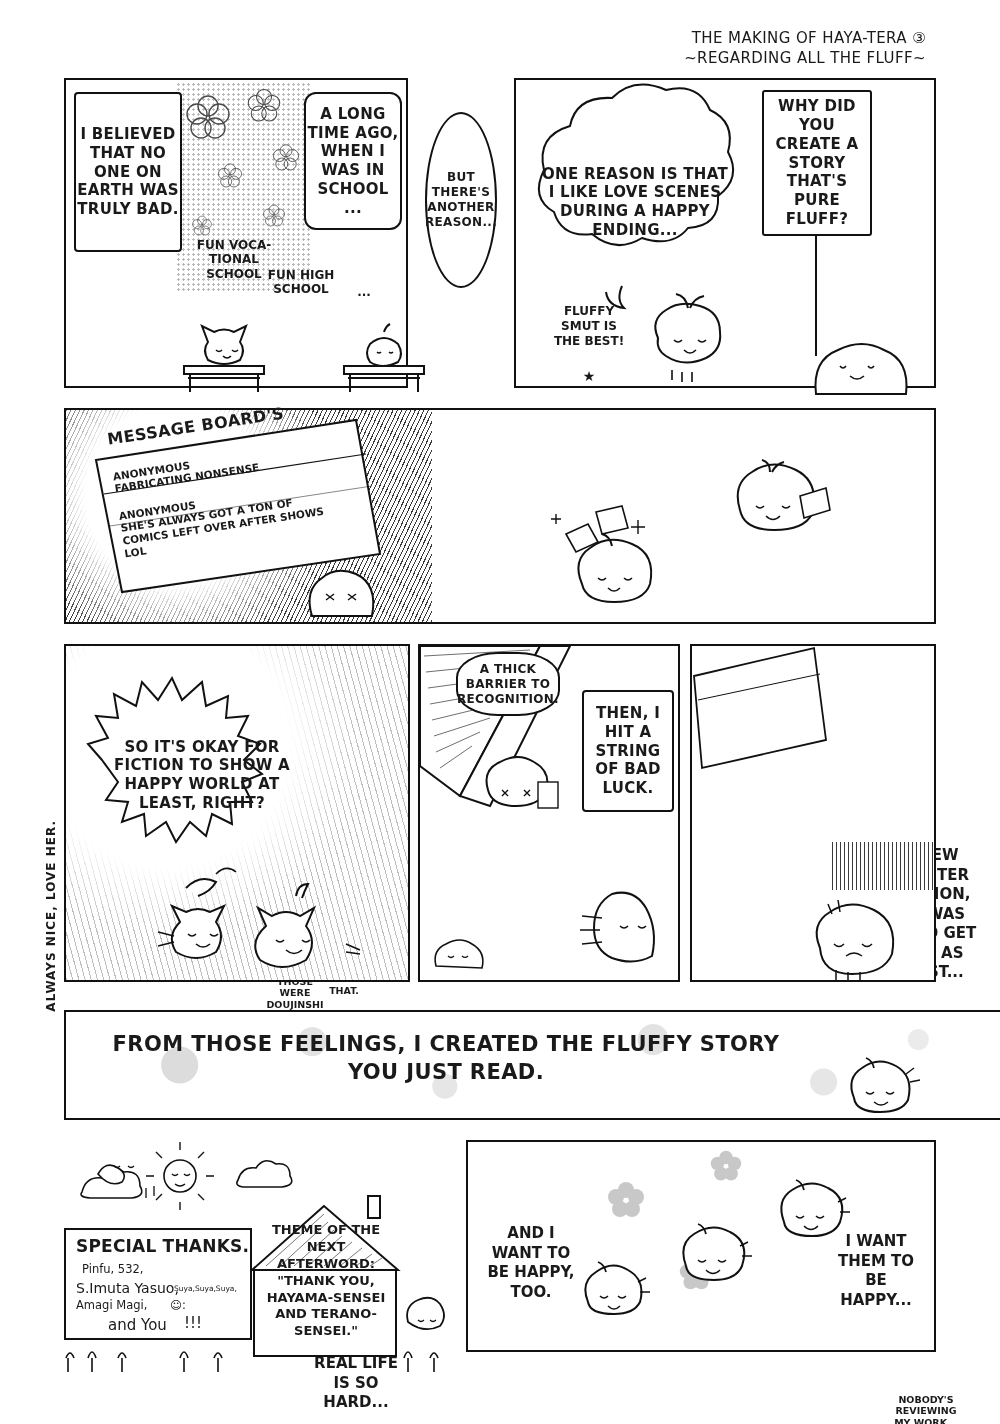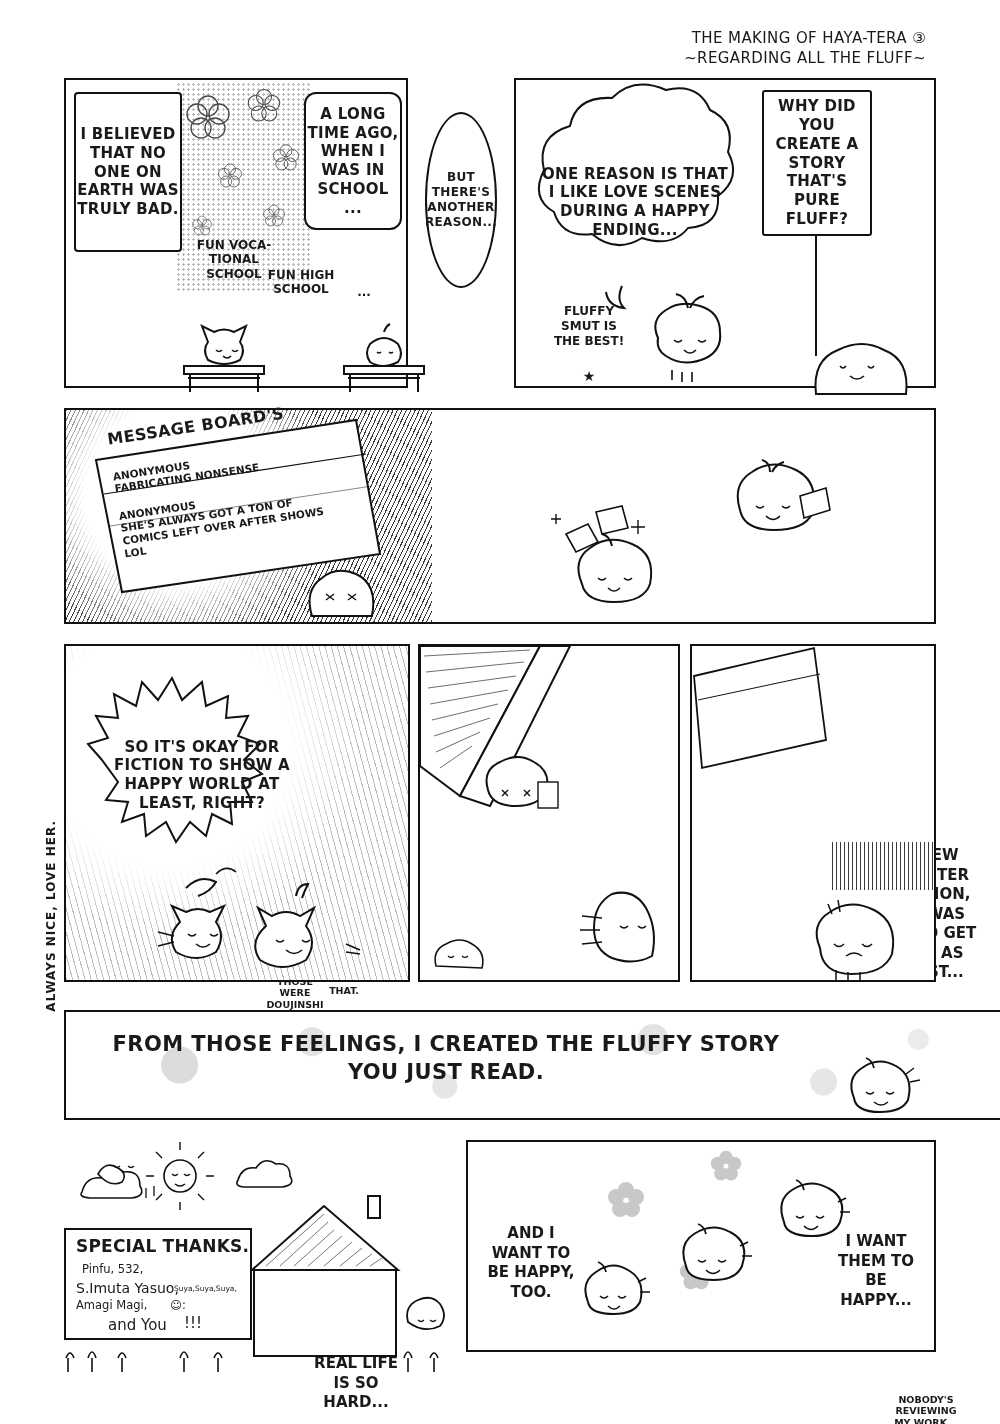--- a/index.html
+++ b/index.html
@@ -284,31 +284,37 @@
           <path d="M6 26 L104 16"></path>
           <path d="M8 42 L96 30"></path>
         <path d="M10 58 L88 44"></path>
           <path d="M12 74 L78 58"></path>
           <path d="M14 90 L70 72"></path>
         <path d="M16 106 L60 86"></path>
           <path d="M20 122 L52 100"></path>
       </g>
       <path d="M120 0 L150 0 L70 160 L40 150 Z" fill="#fff" stroke="#111" stroke-width="2"></path>
     </svg>
+    <div class="rect-bub" style="left:36px;top:6px;width:104px;height:64px;border-radius:40%;">
+      <div class="txt sm">A THICK BARRIER TO RECOGNITION.</div>
+    </div>
     <div class="plain" style="left:468px;top:748px;width:76px;font-size:9.5px;line-height:1.2;">NOBODY'S REVIEWING MY WORK...</div>
 
     <svg style="position:absolute;left:52px;top:100px;" width="110" height="80" viewBox="0 0 110 80">
       <path d="M16 44 q-6 -20 12 -28 q18 -10 34 0 q18 10 12 30 q-8 14 -30 14 q-24 0 -28 -16 Z" fill="#fff" stroke="#111" stroke-width="2"></path>
       <g stroke="#111" stroke-width="1.4" fill="none">
         <path d="M30 44 l6 6 M36 44 l-6 6"></path>
           <path d="M52 44 l6 6 M58 44 l-6 6"></path>
       </g>
       <rect x="66" y="36" width="20" height="26" fill="#fff" stroke="#111" stroke-width="1.4"></rect>
     </svg>
 
+    <div class="rect-bub" style="left:162px;top:44px;width:92px;height:122px;border-radius:4px;">
+      <div class="txt">THEN, I HIT A STRING OF BAD LUCK.</div>
+    </div>
 
     <svg style="position:absolute;left:10px;top:280px;" width="60" height="56" viewBox="0 0 60 56">
       <path d="M6 40 q-4 -16 10 -22 q14 -8 26 0 q14 8 10 24 Z" fill="#fff" stroke="#111" stroke-width="1.6"></path>
       <g stroke="#111" stroke-width="1.2" fill="none">
           <path d="M18 30 q3 3 6 0"></path>
           <path d="M32 30 q3 3 6 0"></path>
         </g>
     </svg>
 
     <svg style="position:absolute;left:158px;top:240px;" width="100" height="90" viewBox="0 0 100 90">
@@ -412,20 +418,21 @@
 
     <g fill="#fff" stroke="#111" stroke-width="1.8">
       <path d="M346 186 q-4 -16 10 -22 q14 -6 22 4 q8 12 0 22 q-16 8 -32 -4 Z"></path>
     </g>
     <g stroke="#111" stroke-width="1.2" fill="none">
       <path d="M356 184 q3 3 6 0"></path>
         <path d="M368 184 q3 3 6 0"></path>
     </g>
   </svg>
 
+  <div style="position:absolute;left:258px;top:1222px;width:136px;text-align:center;font-size:13px;font-weight:600;line-height:1.3;">THEME OF THE NEXT AFTERWORD: "THANK YOU, HAYAMA-SENSEI AND TERANO-SENSEI."</div>
 
   <div class="panel" style="left:64px;top:1228px;width:188px;height:112px;">
     <div style="position:absolute;left:10px;top:6px;font-size:17px;font-weight:700;letter-spacing:.2px;">SPECIAL THANKS.</div>
     <div style="position:absolute;left:16px;top:32px;font-size:11.5px;text-align:center;">Pinfu, 532,</div>
     <div style="position:absolute;left:10px;top:50px;font-size:14px;">S.Imuta Yasuo,</div>
     <div style="position:absolute;left:108px;top:54px;font-size:7.5px;text-align:right;">Suya,Suya,Suya,</div>
     <div style="position:absolute;left:10px;top:68px;font-size:11.5px;">Amagi Magi,</div>
     <div style="position:absolute;left:104px;top:68px;font-size:11.5px;">☺:</div>
     <div style="position:absolute;left:42px;top:86px;font-size:15px;">and You</div>
     <div style="position:absolute;left:118px;top:84px;font-size:15px;">!!!</div>

